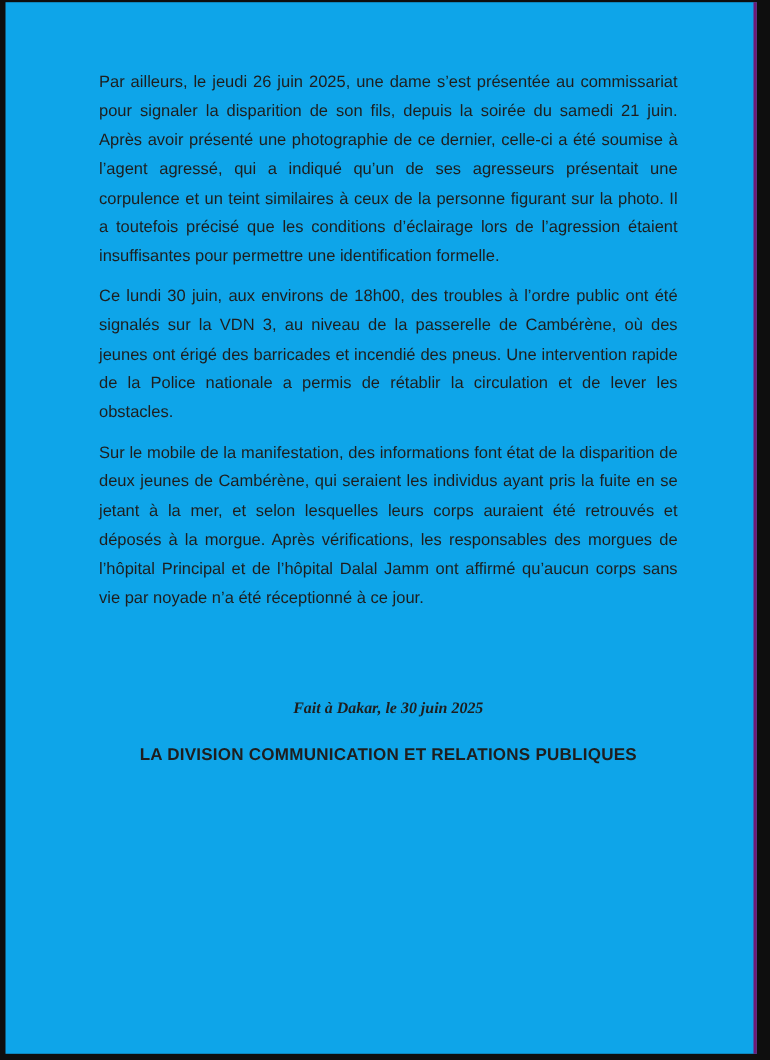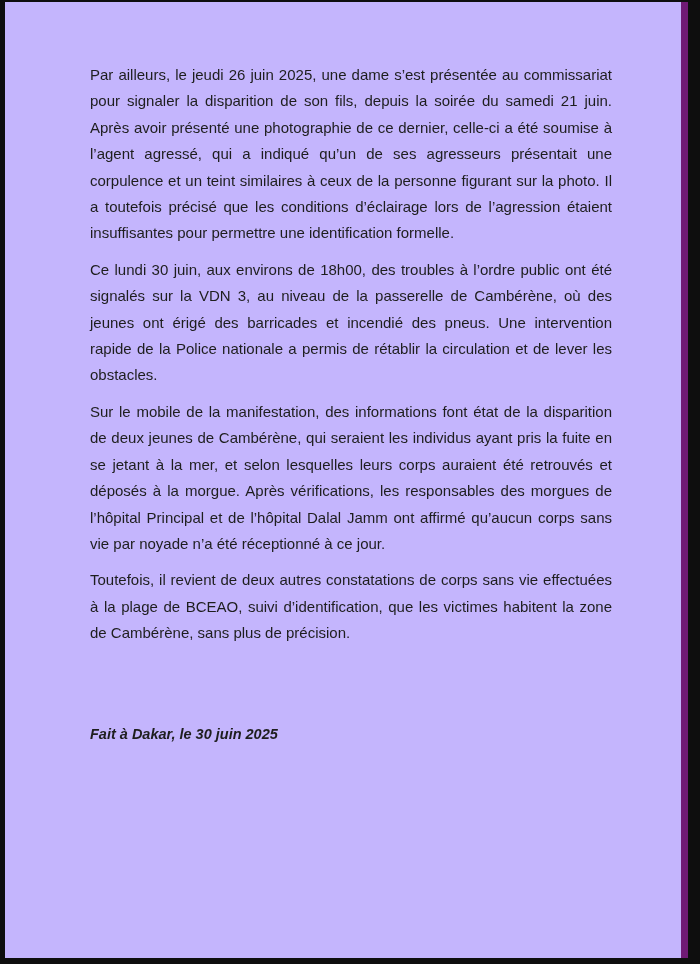--- a/index.html
+++ b/index.html
@@ -14,57 +14,58 @@
     overflow: hidden;
     font-family: "Liberation Sans", sans-serif;
   }
   
   .page {
     position: absolute;
     left: 5px;
     top: 2px;
     right: 12px;
     bottom: 6px;
-    background: #c4b5fd;
-    border-right: 7px solid #701a75;
+    background: #0ea5e9;
+    border-right: 3px solid #701a75;
     box-sizing: border-box;
   }
   .content {
     position: absolute;
     left: 85px;
     right: 69px;
     top: 60px;
     color: #1e1e1e;
     font-size: 15px;
     line-height: 26.4px;
     text-align: justify;
     text-justify: inter-word;
   }
   .content p {
     margin: 0 0 10px 0;
   }
   .dateline {
     margin: 74px 0 0 0 !important;
-    text-align: left;
+    text-align: center;
     font-weight: bold;
     font-style: italic;
     font-size: 14.5px;
+    font-family: Liberation Serif, serif;
   }
   .signature {
     margin: 16px 0 0 0 !important;
     text-align: center;
     font-weight: bold;
     font-size: 15.5px;
     letter-spacing: 0.2px;
   }
 </style>
 </head>
 <body>
 
 <div class="page">
   <div class="content">
     <p>Par ailleurs, le jeudi 26 juin 2025, une dame s’est présentée au commissariat pour signaler la disparition de son fils, depuis la soirée du samedi 21 juin. Après avoir présenté une photographie de ce dernier, celle-ci a été soumise à l’agent agressé, qui a indiqué qu’un de ses agresseurs présentait une corpulence et un teint similaires à ceux de la personne figurant sur la photo. Il a toutefois précisé que les conditions d’éclairage lors de l’agression étaient insuffisantes pour permettre une identification formelle.</p>
     <p>Ce lundi 30 juin, aux environs de 18h00, des troubles à l’ordre public ont été signalés sur la VDN 3, au niveau de la passerelle de Cambérène, où des jeunes ont érigé des barricades et incendié des pneus. Une intervention rapide de la Police nationale a permis de rétablir la circulation et de lever les obstacles.</p>
     <p>Sur le mobile de la manifestation, des informations font état de la disparition de deux jeunes de Cambérène, qui seraient les individus ayant pris la fuite en se jetant à la mer, et selon lesquelles leurs corps auraient été retrouvés et déposés à la morgue. Après vérifications, les responsables des morgues de l’hôpital Principal et de l’hôpital Dalal Jamm ont affirmé qu’aucun corps sans vie par noyade n’a été réceptionné à ce jour.</p>
-    <p>Toutefois, il revient de deux autres constatations de corps sans vie effectuées à la plage de BCEAO, suivi d’identification, que les victimes habitent la zone de Cambérène, sans plus de précision.</p>
     <p class="dateline">Fait à Dakar, le 30 juin 2025</p>
+    <p class="signature">LA DIVISION COMMUNICATION ET RELATIONS PUBLIQUES</p>
   </div>
 </div>
 
 </body></html>

